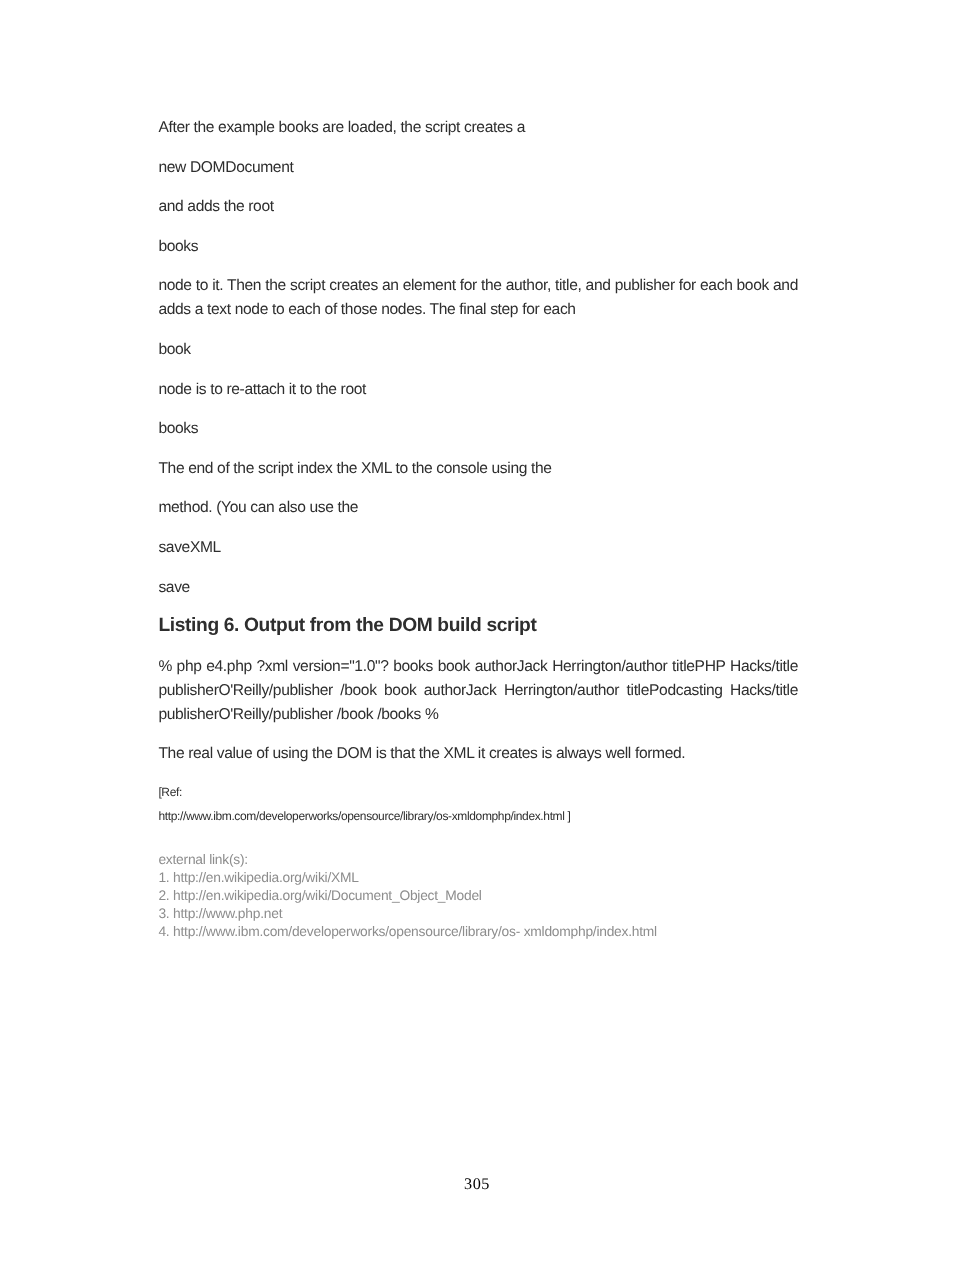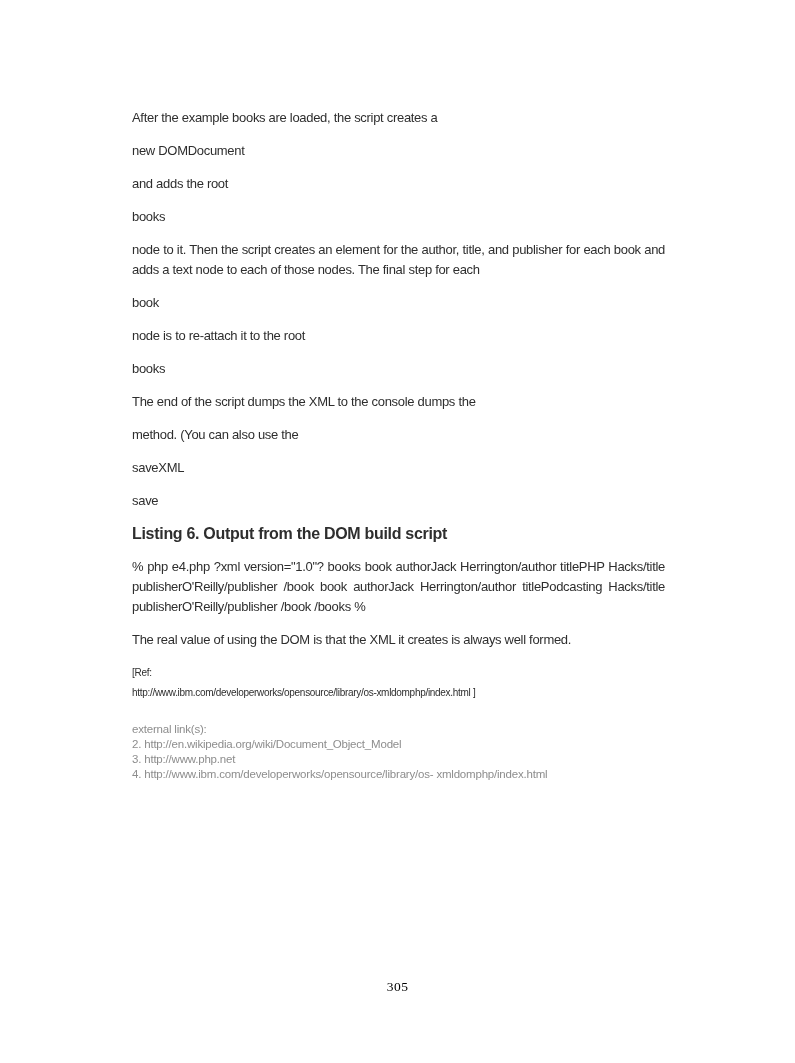--- a/index.html
+++ b/index.html
@@ -12,21 +12,21 @@
     width: 795px;
     height: 1063px;
     background: #ffffff;
     font-family: "Liberation Sans", sans-serif;
     color: #2e2e2e;
     overflow: hidden;
   }
   .content {
     position: absolute;
     left: 132px;
-    top: 108px;
+    top: 96px;
     width: 533px;
   }
   .para {
     margin: 0 0 13px 0;
     font-size: 13px;
     line-height: 20px;
     letter-spacing: -0.3px;
   }
   .justify {
     text-align: justify;
@@ -76,38 +76,39 @@
   <div class="content">
 
     <p class="para">After the example books are loaded, the script creates a</p>
     <p class="para">new DOMDocument</p>
     <p class="para">and adds the root</p>
     <p class="para">books</p>
     <p class="para justify">node to it. Then the script creates an element for the author, title, and publisher for each book and adds a text node to each of those nodes. The final step for each</p>
     <p class="para">book</p>
     <p class="para">node is to re-attach it to the root</p>
     <p class="para">books</p>
-    <p class="para">The end of the script dumps the XML to the console dumps the</p>
+    <p class="para">The end of the script index the XML to the console using the</p>
     <p class="para">method. (You can also use the</p>
     <p class="para">saveXML</p>
     <p class="para">save</p>
 
     <p class="listing-heading">Listing 6. Output from the DOM build script</p>
 
     <p class="para justify">% php e4.php ?xml version="1.0"? books book authorJack Herrington/author titlePHP Hacks/title publisherO'Reilly/publisher /book book authorJack Herrington/author titlePodcasting Hacks/title publisherO'Reilly/publisher /book /books %</p>
 
     <p class="para">The real value of using the DOM is that the XML it creates is always well formed.</p>
 
     <div class="ref-block">
       <div>[Ref:</div>
       <div>http://www.ibm.com/developerworks/opensource/library/os-xmldomphp/index.html ]</div>
     </div>
 
     <div class="external-links">
       <div>external link(s):</div>
+      <div>1. http://en.wikipedia.org/wiki/XML</div>
       <div>2. http://en.wikipedia.org/wiki/Document_Object_Model</div>
       <div>3. http://www.php.net</div>
       <div>4. http://www.ibm.com/developerworks/opensource/library/os- xmldomphp/index.html</div>
     </div>
 
   </div>
 
   <div class="page-number">305</div>
 </div>
 

